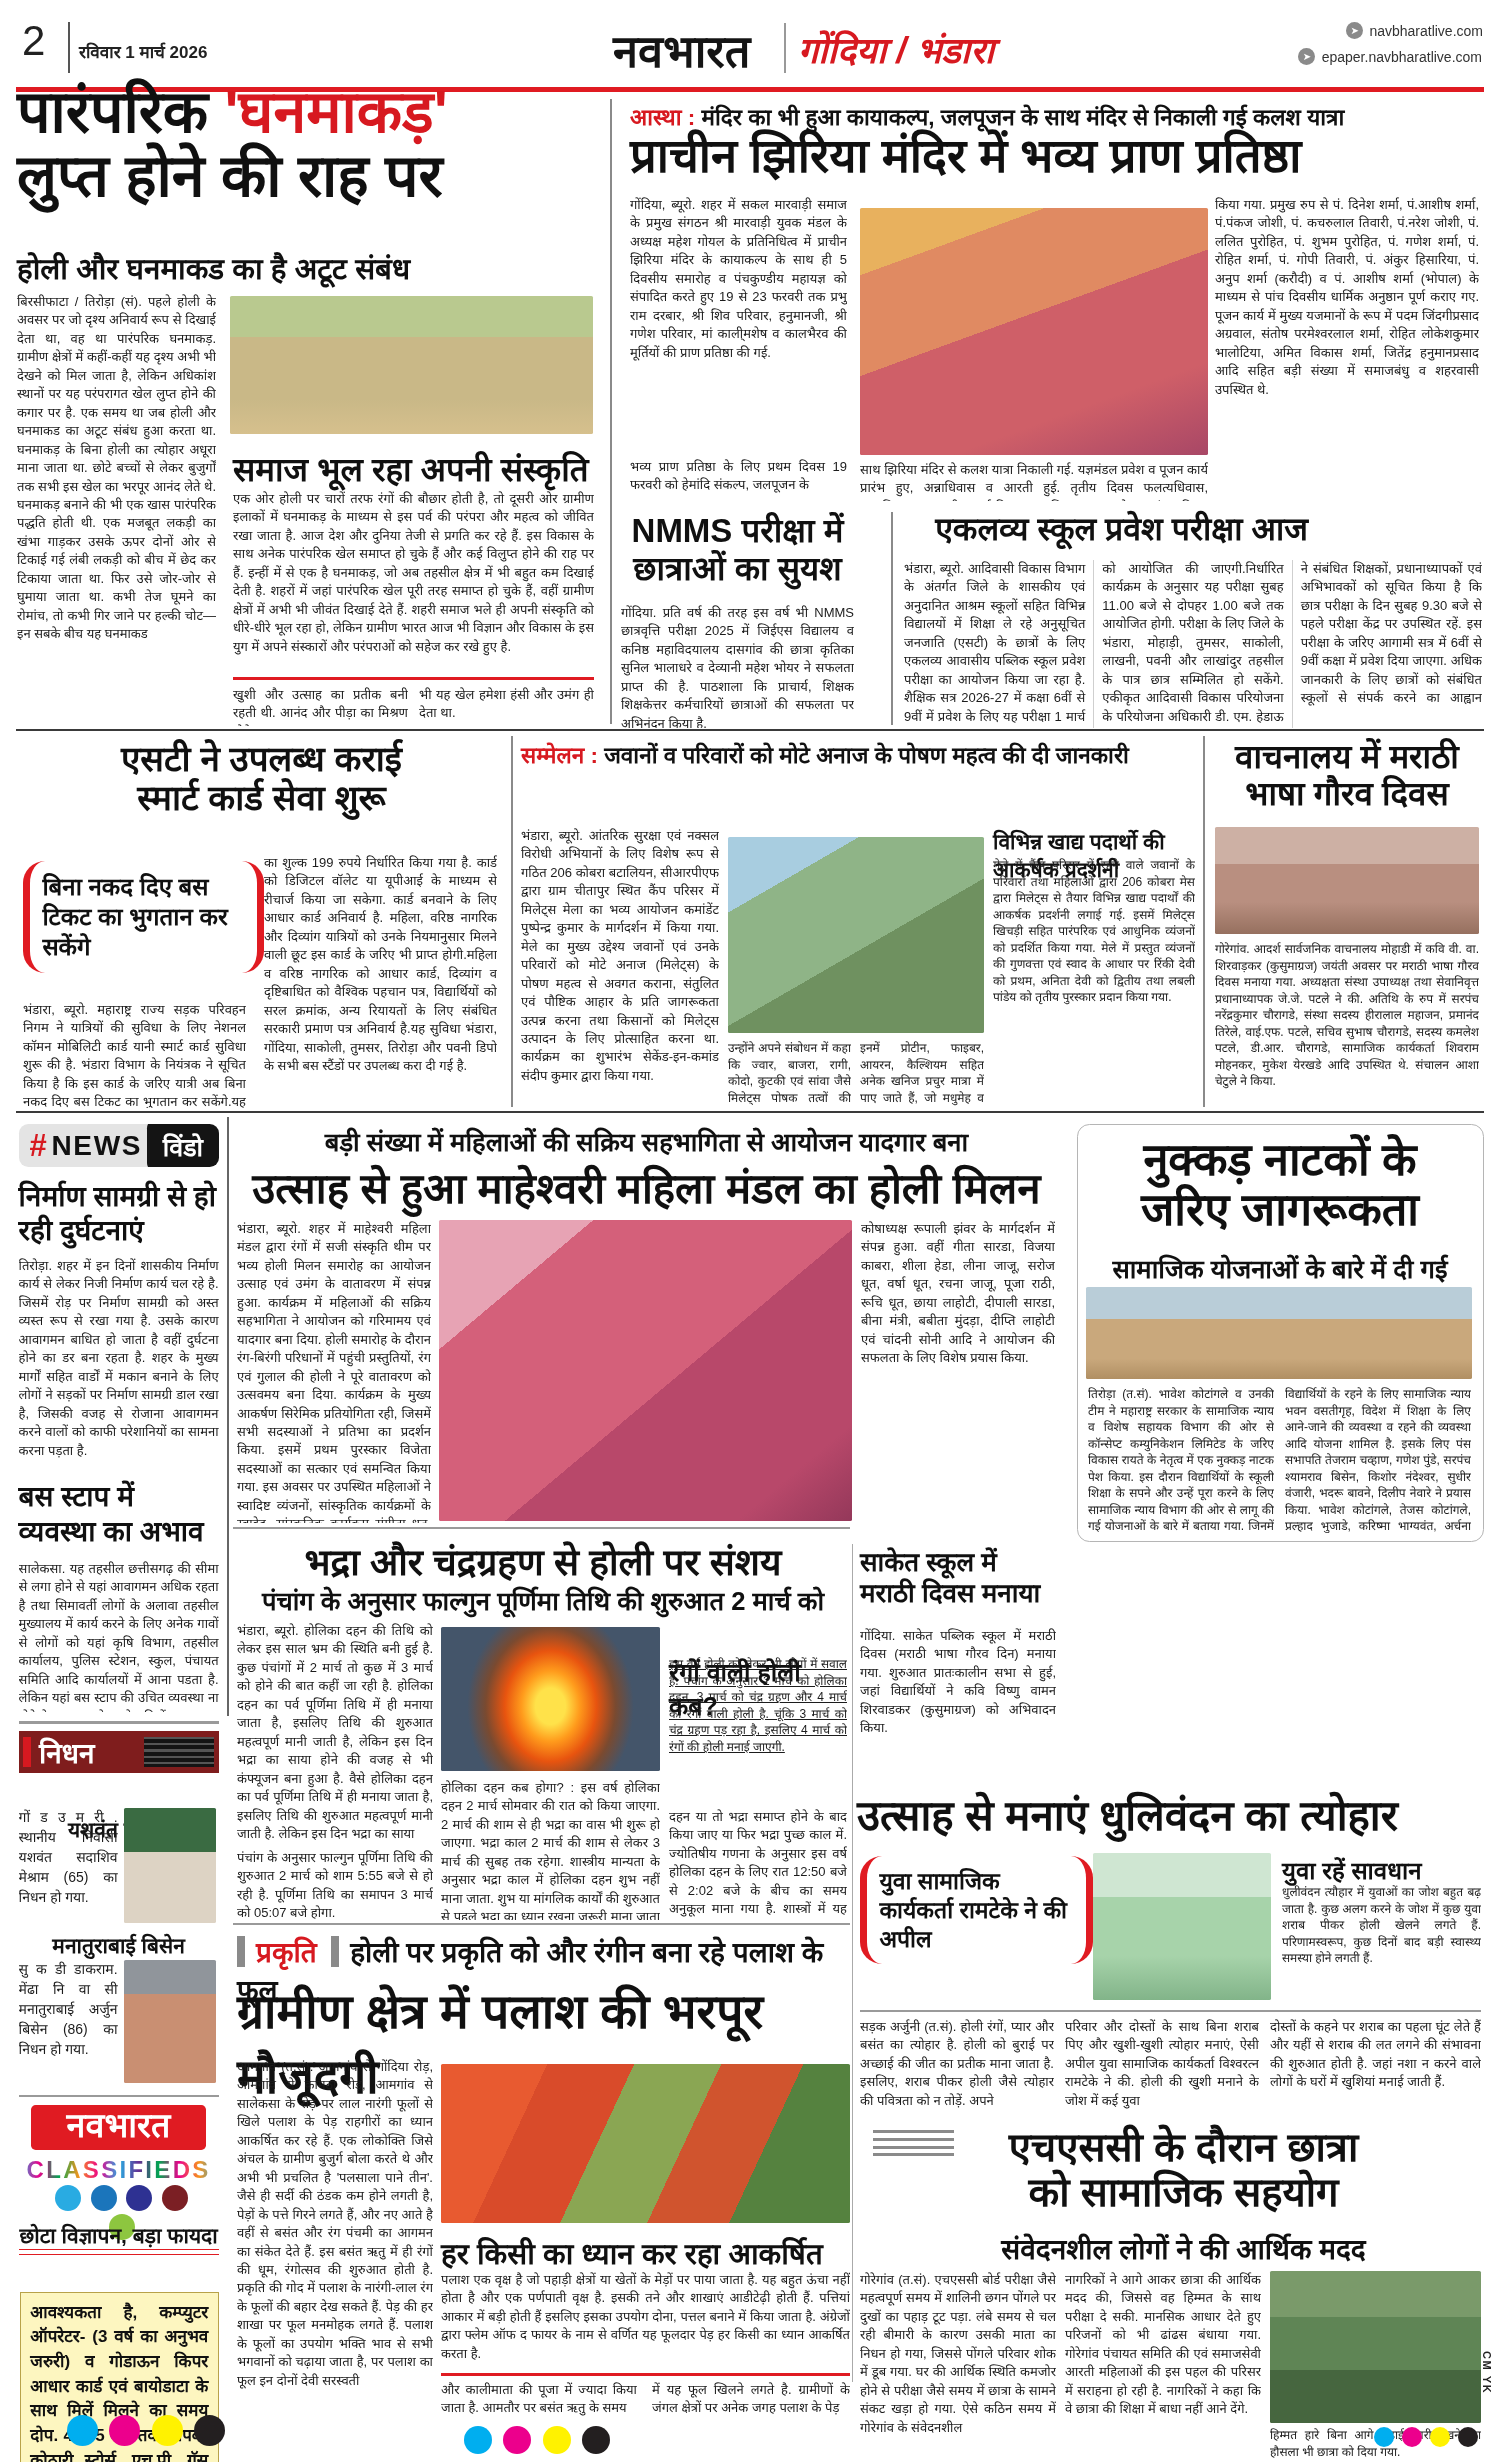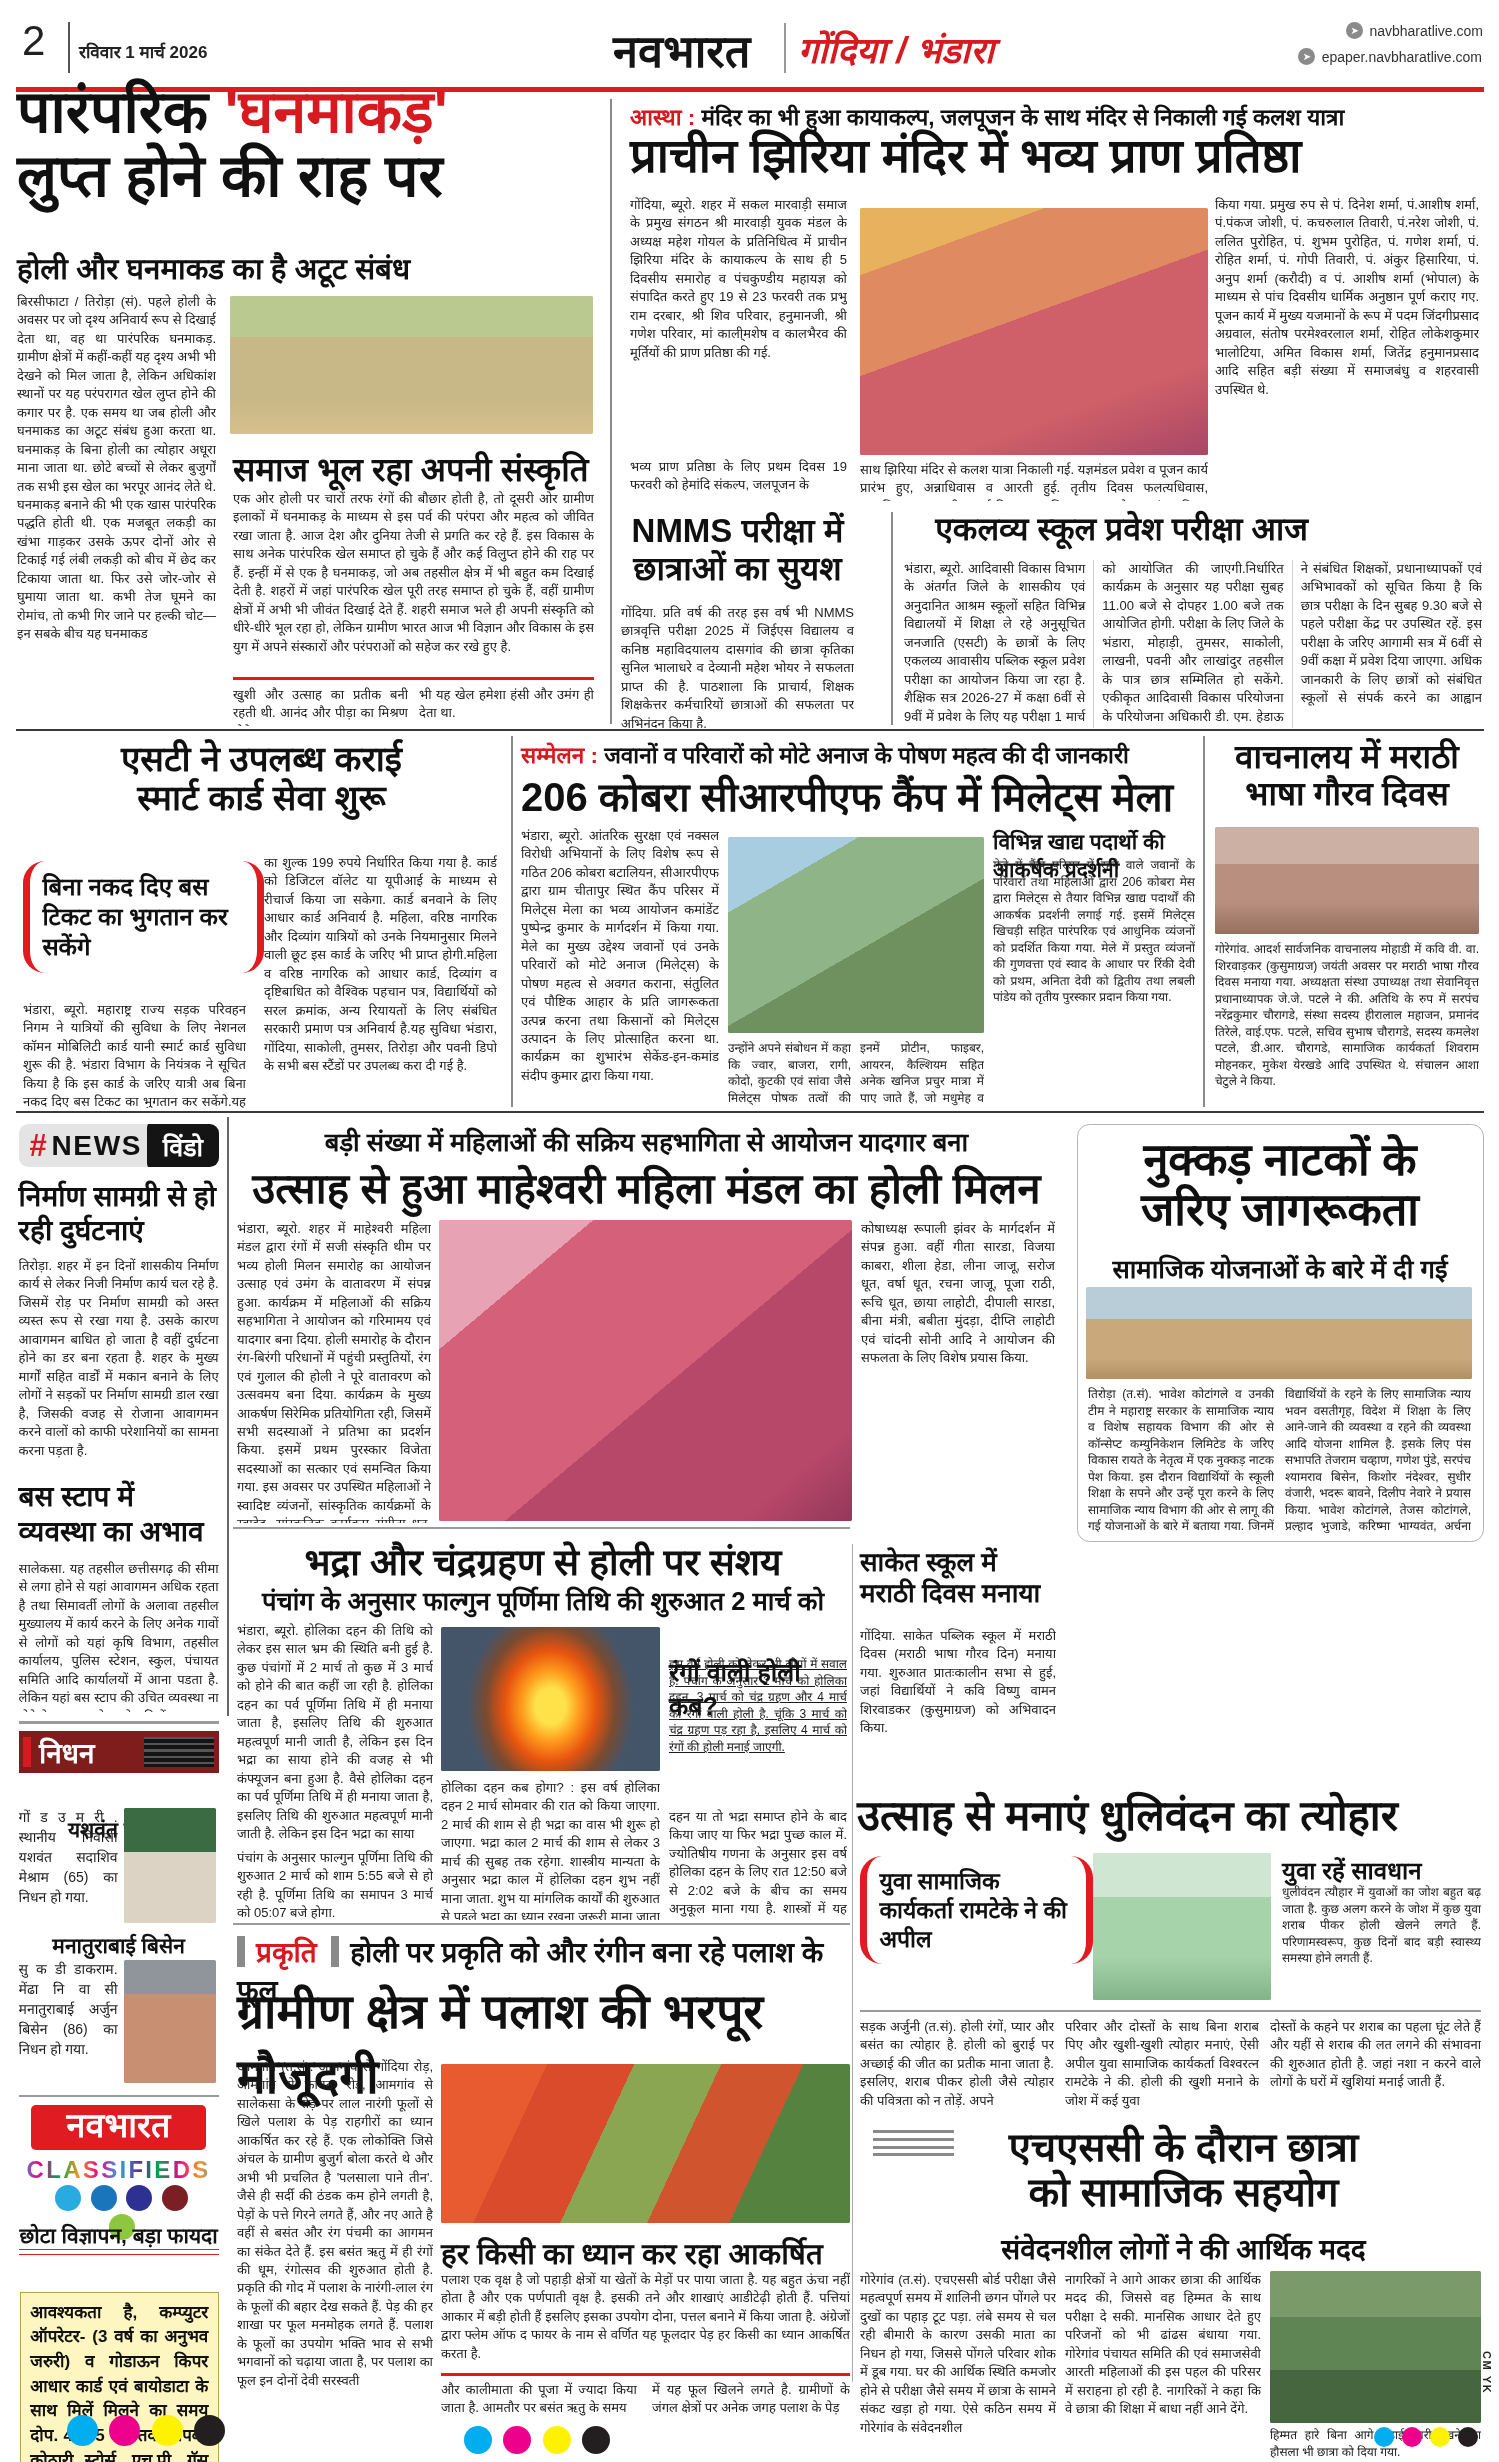--- a/index.html
+++ b/index.html
@@ -122,21 +122,20 @@
   <div class="abs quote-box" style="left:23px;top:861px;width:202px;">बिना नकद दिए बस टिकट का भुगतान कर सकेंगे</div>
   <div class="abs body-text" style="left:23px;top:1001px;width:223px;height:107px;overflow:hidden;">भंडारा, ब्यूरो. महाराष्ट्र राज्य सड़क परिवहन निगम ने यात्रियों की सुविधा के लिए नेशनल कॉमन मोबिलिटी कार्ड यानी स्मार्ट कार्ड सुविधा शुरू की है. भंडारा विभाग के नियंत्रक ने सूचित किया है कि इस कार्ड के जरिए यात्री अब बिना नकद दिए बस टिकट का भुगतान कर सकेंगे.यह कार्ड सभी सामान्य और रियायती श्रेणी के यात्रियों के लिए उपलब्ध है.नए स्मार्ट कार्ड</div>
   <div class="abs body-text" style="left:264px;top:854px;width:233px;height:255px;overflow:hidden;">का शुल्क 199 रुपये निर्धारित किया गया है. कार्ड को डिजिटल वॉलेट या यूपीआई के माध्यम से रीचार्ज किया जा सकेगा. कार्ड बनवाने के लिए आधार कार्ड अनिवार्य है. महिला, वरिष्ठ नागरिक और दिव्यांग यात्रियों को उनके नियमानुसार मिलने वाली छूट इस कार्ड के जरिए भी प्राप्त होगी.महिला व वरिष्ठ नागरिक को आधार कार्ड, दिव्यांग व दृष्टिबाधित को वैश्विक पहचान पत्र, विद्यार्थियों को सरल क्रमांक, अन्य रियायतों के लिए संबंधित सरकारी प्रमाण पत्र अनिवार्य है.यह सुविधा भंडारा, गोंदिया, साकोली, तुमसर, तिरोड़ा और पवनी डिपो के सभी बस स्टैंडों पर उपलब्ध करा दी गई है.</div>
 
   <div class="abs vrule" style="left:511px;top:736px;height:371px;"></div>
 
   <div class="abs kicker" style="left:521px;top:739px;width:675px;">
     <span class="red">सम्मेलन :</span>
     <span>जवानों व परिवारों को मोटे अनाज के पोषण महत्व की दी जानकारी</span>
   </div>
-  <div class="abs hl" style="left:521px;top:768px;width:675px;font-size:40px;">206 कोबरा सीआरपीएफ कैंप में मिलेट्स मेला</div>
   <div class="abs body-text" style="left:521px;top:827px;width:198px;height:279px;overflow:hidden;">भंडारा, ब्यूरो. आंतरिक सुरक्षा एवं नक्सल विरोधी अभियानों के लिए विशेष रूप से गठित 206 कोबरा बटालियन, सीआरपीएफ द्वारा ग्राम चीतापुर स्थित कैंप परिसर में मिलेट्स मेला का भव्य आयोजन कमांडेंट पुष्पेन्द्र कुमार के मार्गदर्शन में किया गया. मेले का मुख्य उद्देश्य जवानों एवं उनके परिवारों को मोटे अनाज (मिलेट्स) के पोषण महत्व से अवगत कराना, संतुलित एवं पौष्टिक आहार के प्रति जागरूकता उत्पन्न करना तथा किसानों को मिलेट्स उत्पादन के लिए प्रोत्साहित करना था. कार्यक्रम का शुभारंभ सेकेंड-इन-कमांड संदीप कुमार द्वारा किया गया.</div>
   <div class="abs photo" style="left:728px;top:837px;width:256px;height:196px;
        background:linear-gradient(150deg,#a8cde0 0 22%,#8fb487 22% 55%,#6f9160 55% 100%);"></div>
   <div class="abs subhead-bold" style="left:993px;top:827px;width:202px;font-size:21px;">विभिन्न खाद्य पदार्थो की आकर्षक प्रदर्शनी</div>
   <div class="abs body-sm" style="left:993px;top:857px;width:202px;height:250px;overflow:hidden;">मेले में कैंप परिसर में रहने वाले जवानों के परिवारों तथा महिलाओं द्वारा 206 कोबरा मेस द्वारा मिलेट्स से तैयार विभिन्न खाद्य पदार्थों की आकर्षक प्रदर्शनी लगाई गई. इसमें मिलेट्स खिचड़ी सहित पारंपरिक एवं आधुनिक व्यंजनों को प्रदर्शित किया गया. मेले में प्रस्तुत व्यंजनों की गुणवत्ता एवं स्वाद के आधार पर रिंकी देवी को प्रथम, अनिता देवी को द्वितीय तथा लबली पांडेय को तृतीय पुरस्कार प्रदान किया गया.</div>
   <div class="abs body-sm" style="left:728px;top:1040px;width:123px;height:67px;overflow:hidden;">उन्होंने अपने संबोधन में कहा कि ज्वार, बाजरा, रागी, कोदो, कुटकी एवं सांवा जैसे मिलेट्स पोषक तत्वों की खान हैं.</div>
   <div class="abs body-sm" style="left:860px;top:1040px;width:124px;height:67px;overflow:hidden;">इनमें प्रोटीन, फाइबर, आयरन, कैल्शियम सहित अनेक खनिज प्रचुर मात्रा में पाए जाते हैं, जो मधुमेह व हृदय जैसी बीमारियों की रोकथाम में सहायक हैं.</div>
 
   <div class="abs vrule" style="left:1203px;top:736px;height:371px;"></div>
 

